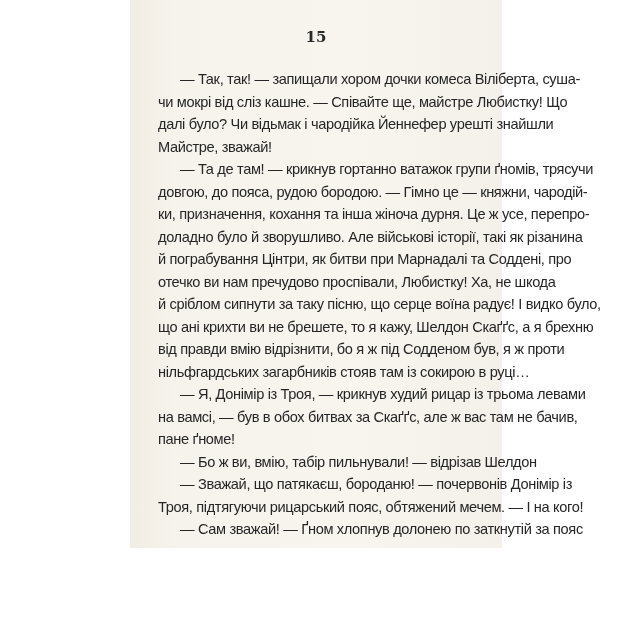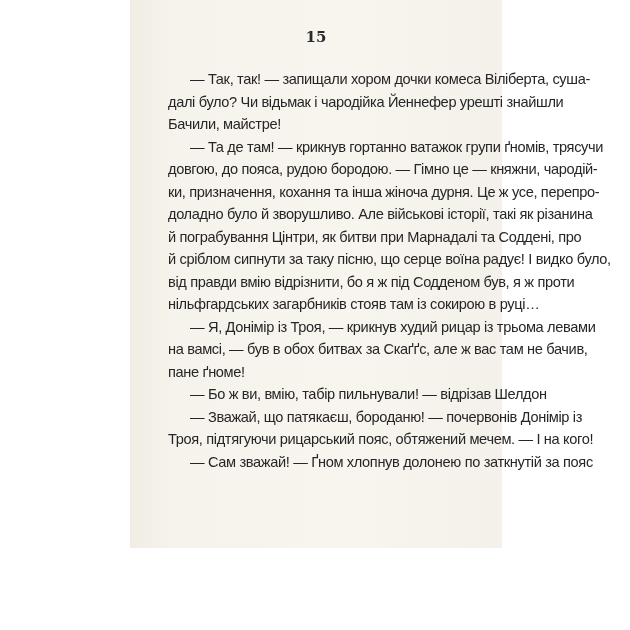--- a/index.html
+++ b/index.html
@@ -33,21 +33,20 @@
       position: absolute;
       top: 68px;
       left: 28px;
       width: 332px;
       font-family: "Liberation Sans", sans-serif;
       font-stretch: condensed;
       font-size: 14.6px;
       line-height: 22.5px;
       color: #262626;
       letter-spacing: -0.35px;
-      margin-left: 10px;
     }
     .line {
       display: block;
       white-space: nowrap;
       text-align: justify;
       text-align-last: justify;
       height: 22.5px;
       overflow: visible;
     }
     .line.last {
@@ -57,28 +56,31 @@
       padding-left: 22px;
     }
   </style>
 </head>
 <body>
 
 <div class="page">
   <div class="page-number">15</div>
   <div class="text" id="body-text">
       <span class="line indent">— Так, так! — запищали хором дочки комеса Віліберта, суша-</span>
+      <span class="line">чи мокрі від сліз кашне. — Співайте ще, майстре Любистку! Що</span>
       <span class="line">далі було? Чи відьмак і чародійка Йеннефер урешті знайшли</span>
-      <span class="line last">Бачили, майстре!</span>
+      <span class="line last">Майстре, зважай!</span>
       <span class="line indent">— Та де там! — крикнув гортанно ватажок групи ґномів, трясучи</span>
       <span class="line">довгою, до пояса, рудою бородою. — Гімно це — княжни, чародій-</span>
       <span class="line">ки, призначення, кохання та інша жіноча дурня. Це ж усе, перепро-</span>
       <span class="line">доладно було й зворушливо. Але військові історії, такі як різанина</span>
       <span class="line">й пограбування Цінтри, як битви при Марнадалі та Содденi, про</span>
+      <span class="line">отечко ви нам пречудово проспівали, Любистку! Ха, не шкода</span>
       <span class="line">й сріблом сипнути за таку пісню, що серце воїна радує! І видко було,</span>
+      <span class="line">що ані крихти ви не брешете, то я кажу, Шелдон Скаґґс, а я брехню</span>
       <span class="line">від правди вмію відрізнити, бо я ж під Содденом був, я ж проти</span>
       <span class="line last">нільфгардських загарбників стояв там із сокирою в руці…</span>
       <span class="line indent">— Я, Донімір із Троя, — крикнув худий рицар із трьома левами</span>
       <span class="line">на вамсі, — був в обох битвах за Скаґґс, але ж вас там не бачив,</span>
       <span class="line last">пане ґноме!</span>
       <span class="line indent">— Бо ж ви, вмію, табір пильнували! — відрізав Шелдон</span>
       <span class="line indent">— Зважай, що патякаєш, бороданю! — почервонів Донімір із</span>
       <span class="line">Троя, підтягуючи рицарський пояс, обтяжений мечем. — І на кого!</span>
       <span class="line indent">— Сам зважай! — Ґном хлопнув долонею по заткнутій за пояс</span>
     </div>

